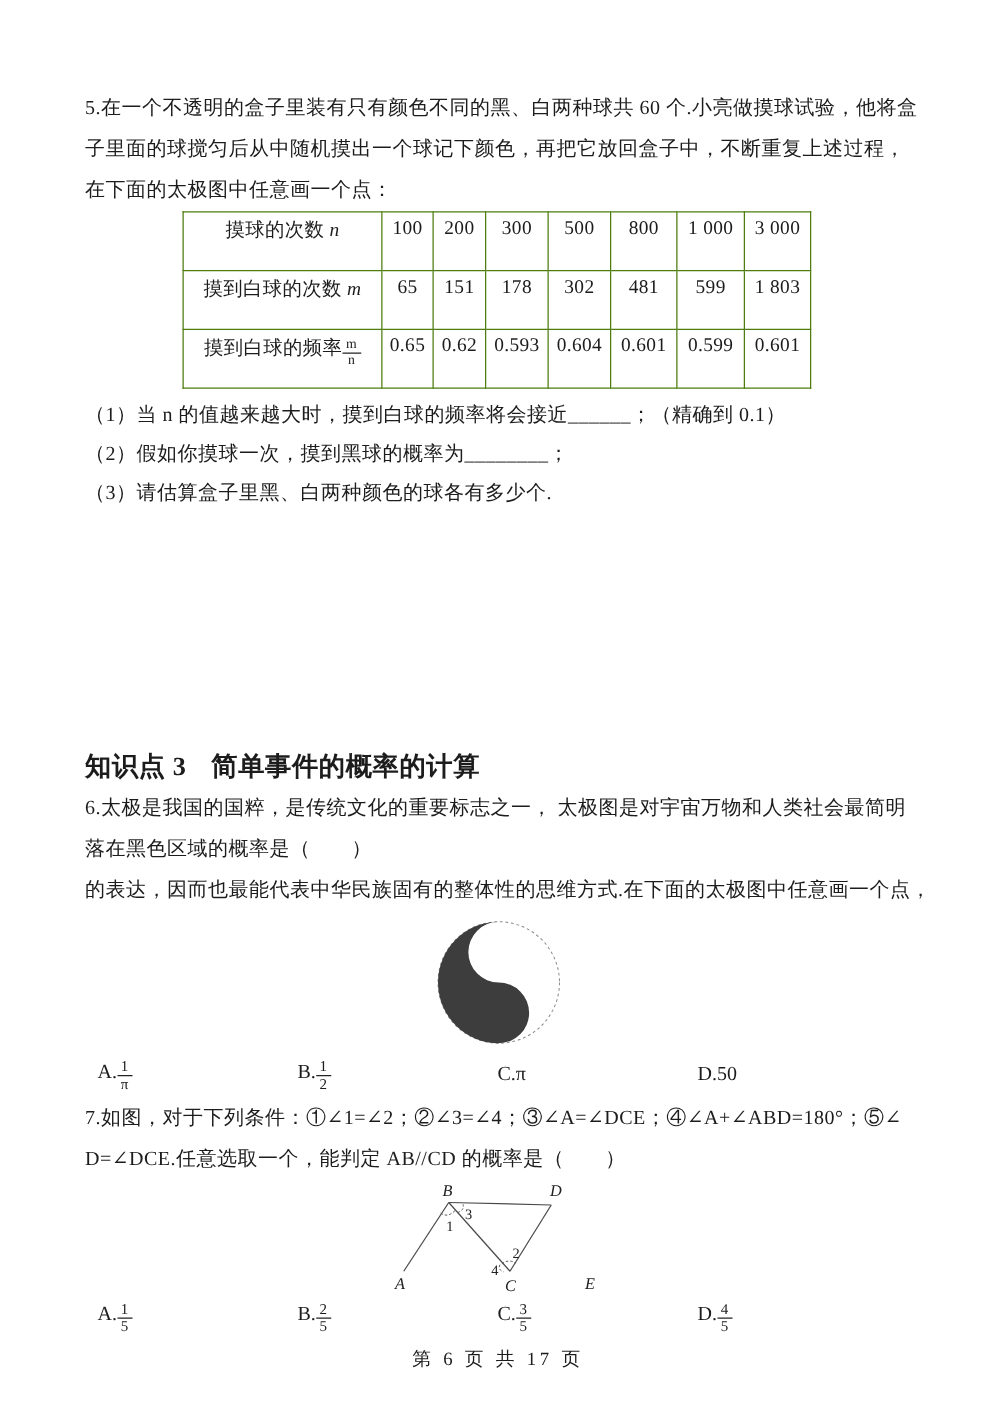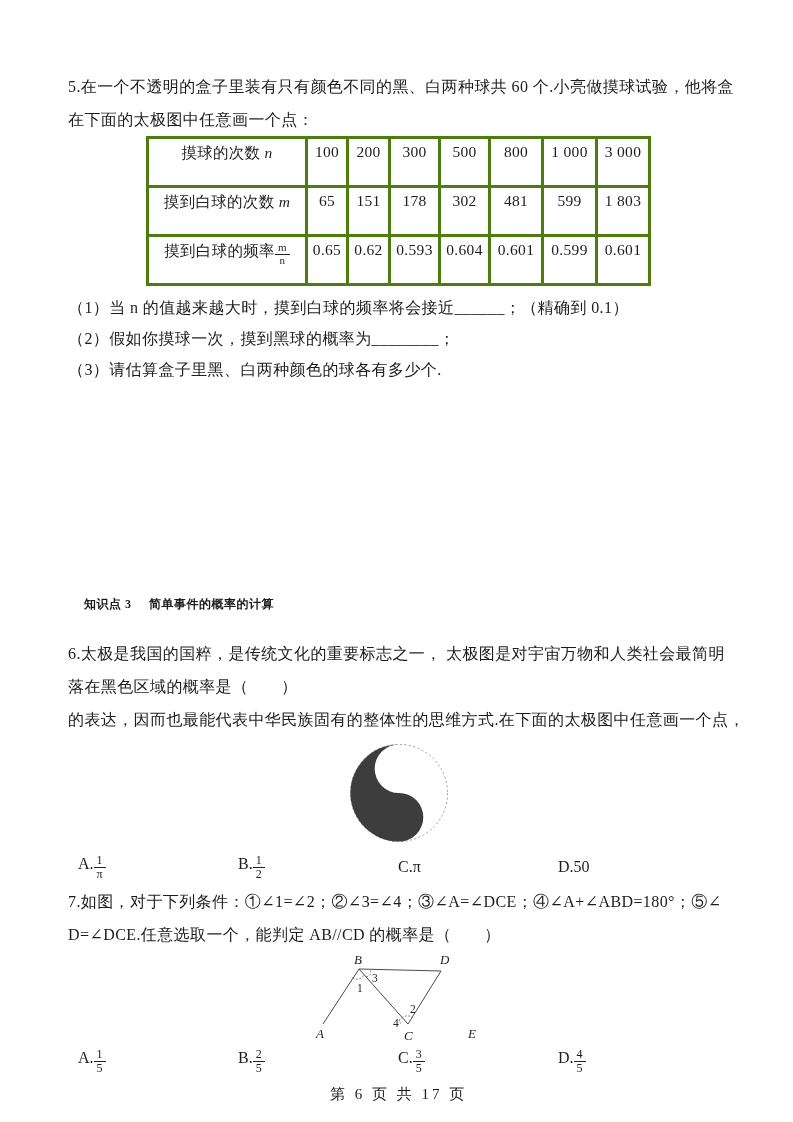--- a/index.html
+++ b/index.html
@@ -30,43 +30,43 @@
   }
   .parts{margin-top:6px;}
   
   table.stats{
     border-collapse:collapse;
     table-layout:fixed;
     margin-left:78px;
     font-size:15.5px;
   }
   table.stats td{
-    border:3px solid #4d7c0f;
+    border:1px solid #4d7c0f;
     height:42px;
     vertical-align:top;
     text-align:center;
     padding:4px 2px 0 2px;
     letter-spacing:0.3px;
   }
   table.stats td.row-label{text-align:center;}
   
   .frac{
     display:inline-block;
     vertical-align:-9px;
     text-align:center;
     line-height:1.02;
     font-size:12px;
   }
   .frac .num{display:block;border-bottom:1px solid #222;padding:0 3px 0.5px 3px;}
   .frac .den{display:block;padding-top:0.5px;}
   .frac-small{font-size:11px;vertical-align:-8px;}
   .spacer{height:186px;}
   .kp{
-    margin:16px;
-    font-size:12px;
+    margin:0;
+    font-size:21px;
     line-height:34px;
     font-weight:bold;
     letter-spacing:0.5px;
     font-family:Liberation Serif, serif;
   }
   .kp .kp-title{margin-left:14px;}
   .fig-center{display:block;margin:3px auto 2px auto;}
   .options{
     display:flex;
     align-items:center;
@@ -87,20 +87,21 @@
   }
 </style>
 </head>
 <body>
 
 <div class="page">
 
   <section>
     <div>
       <div class="line">5.在一个不透明的盒子里装有只有颜色不同的黑、白两种球共 60 个.小亮做摸球试验，他将盒</div>
+      <div class="line">子里面的球搅匀后从中随机摸出一个球记下颜色，再把它放回盒子中，不断重复上述过程，</div>
       <div class="line">在下面的太极图中任意画一个点：</div>
     </div>
 
     <table class="stats">
       <colgroup>
         <col style="width:159px">
           <col style="width:41px">
           <col style="width:42px">
           <col style="width:50px">
         <col style="width:50px">

